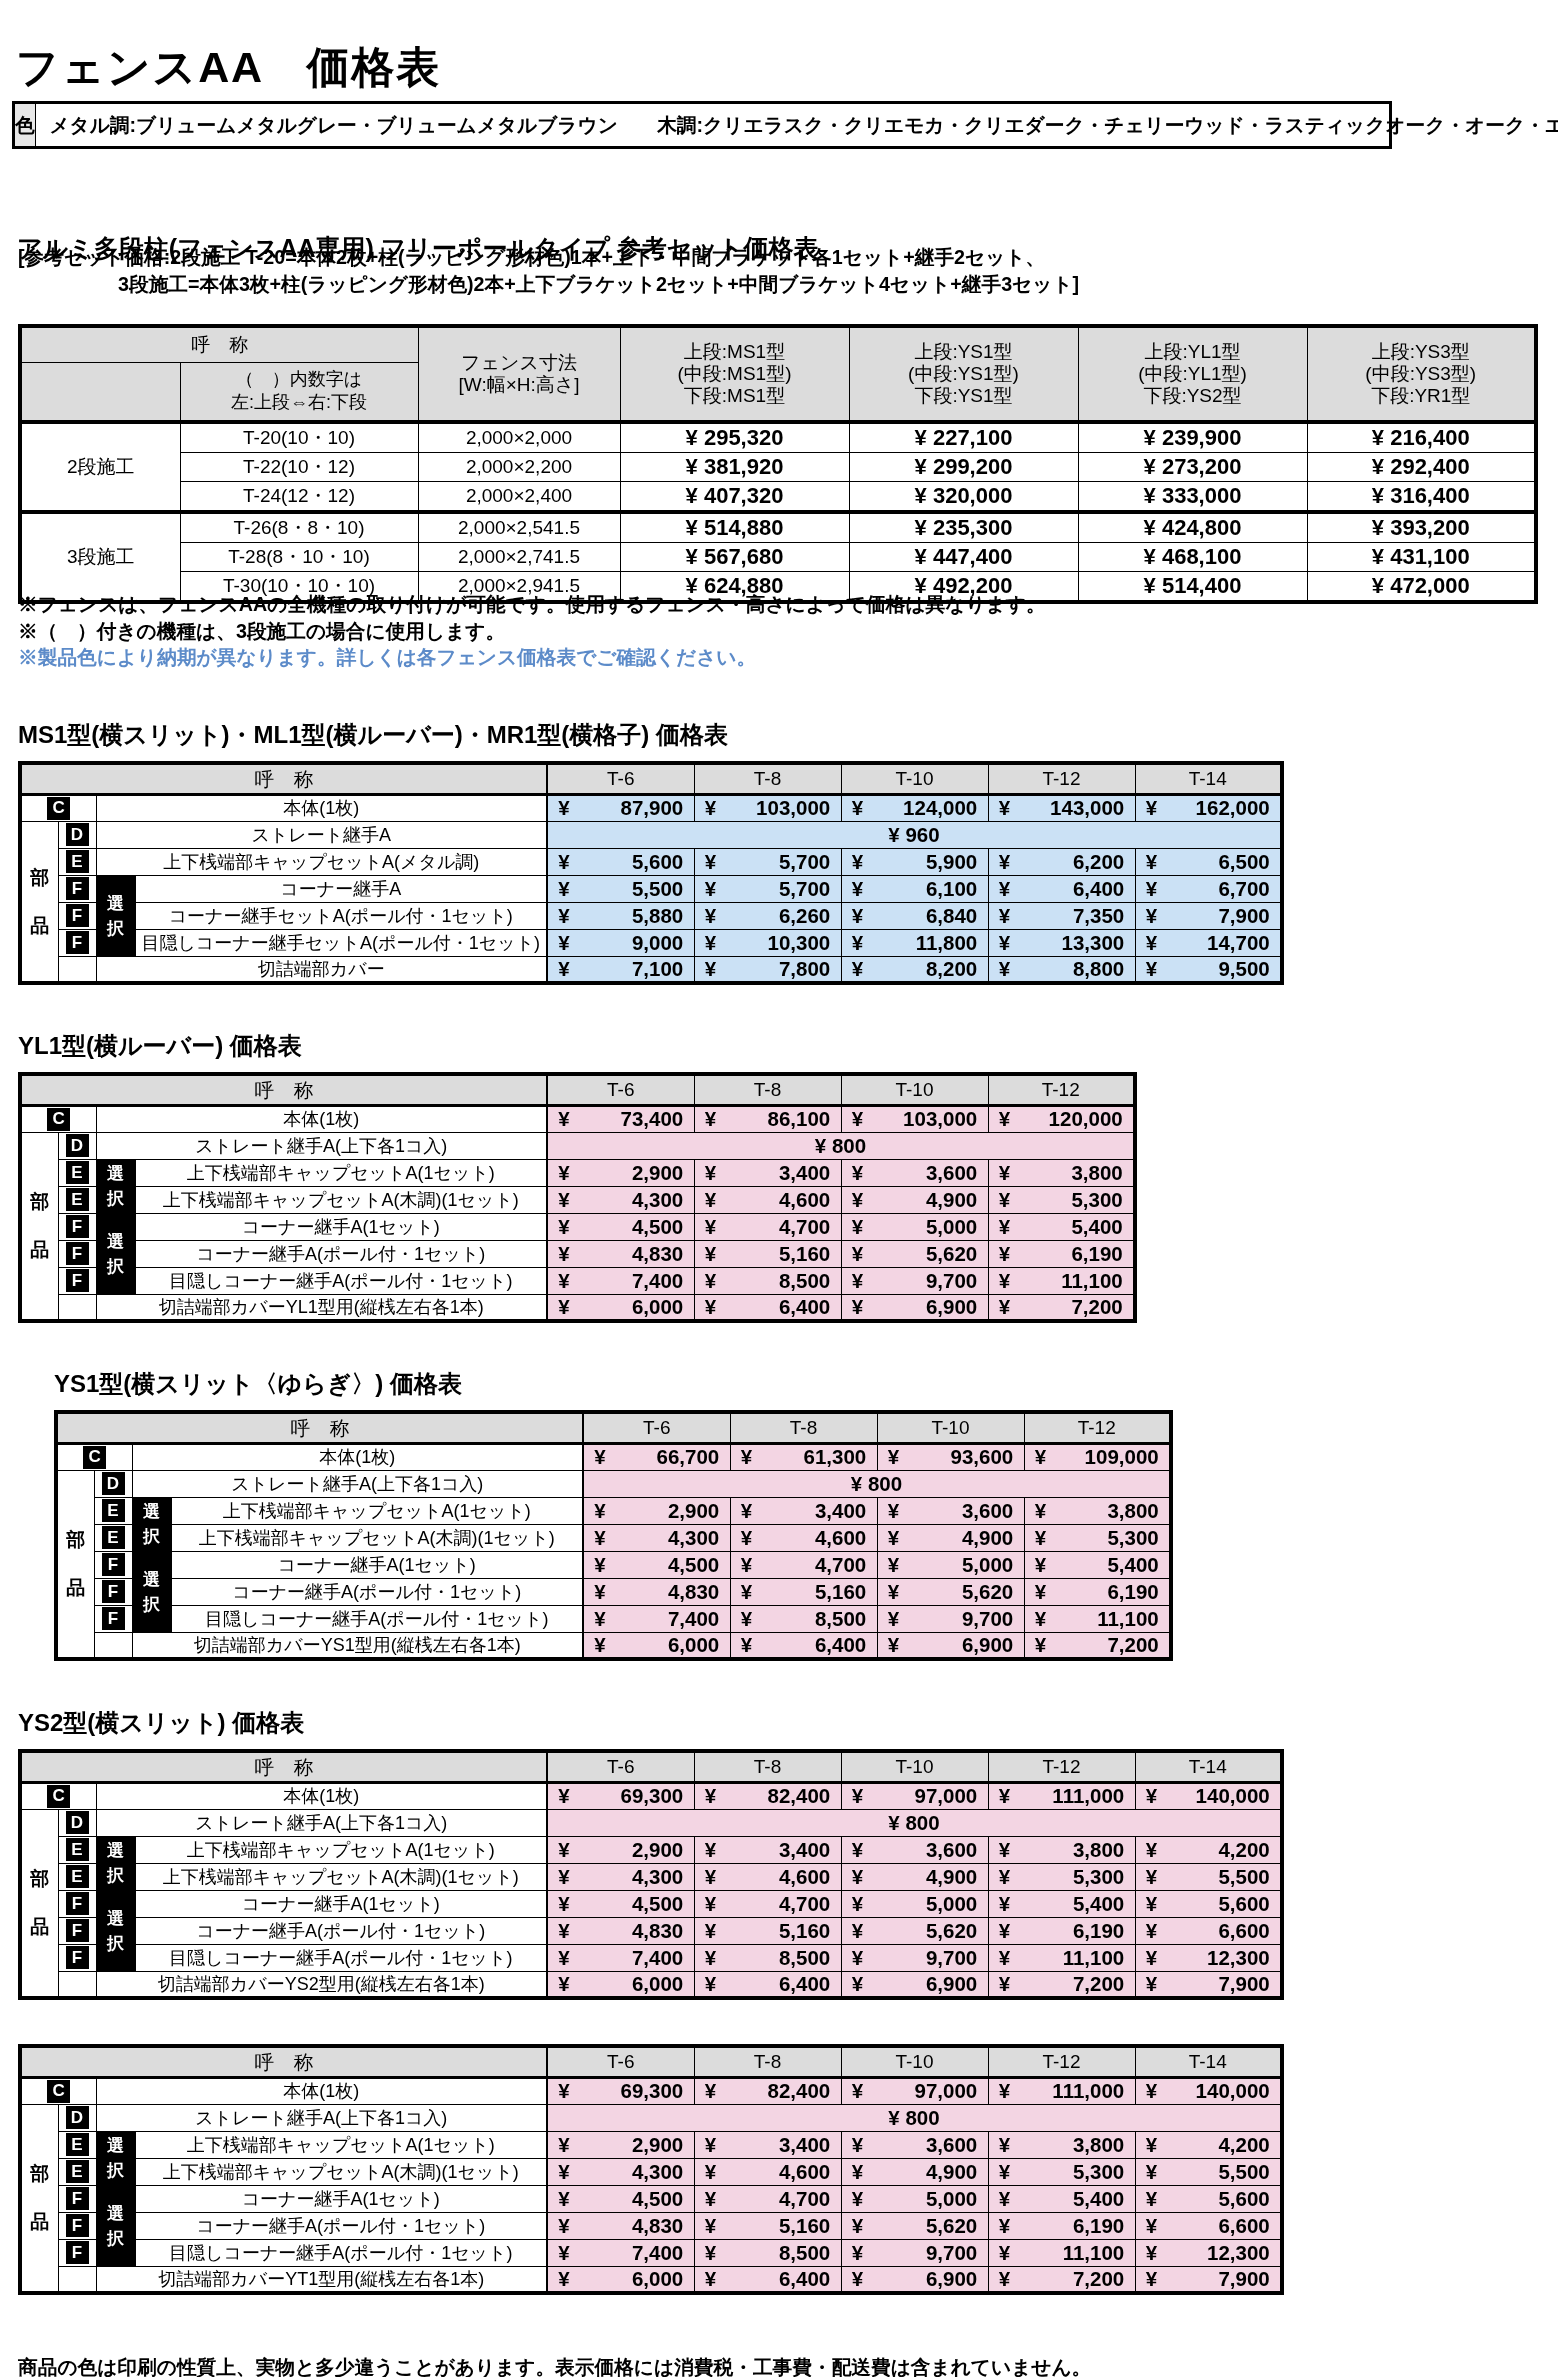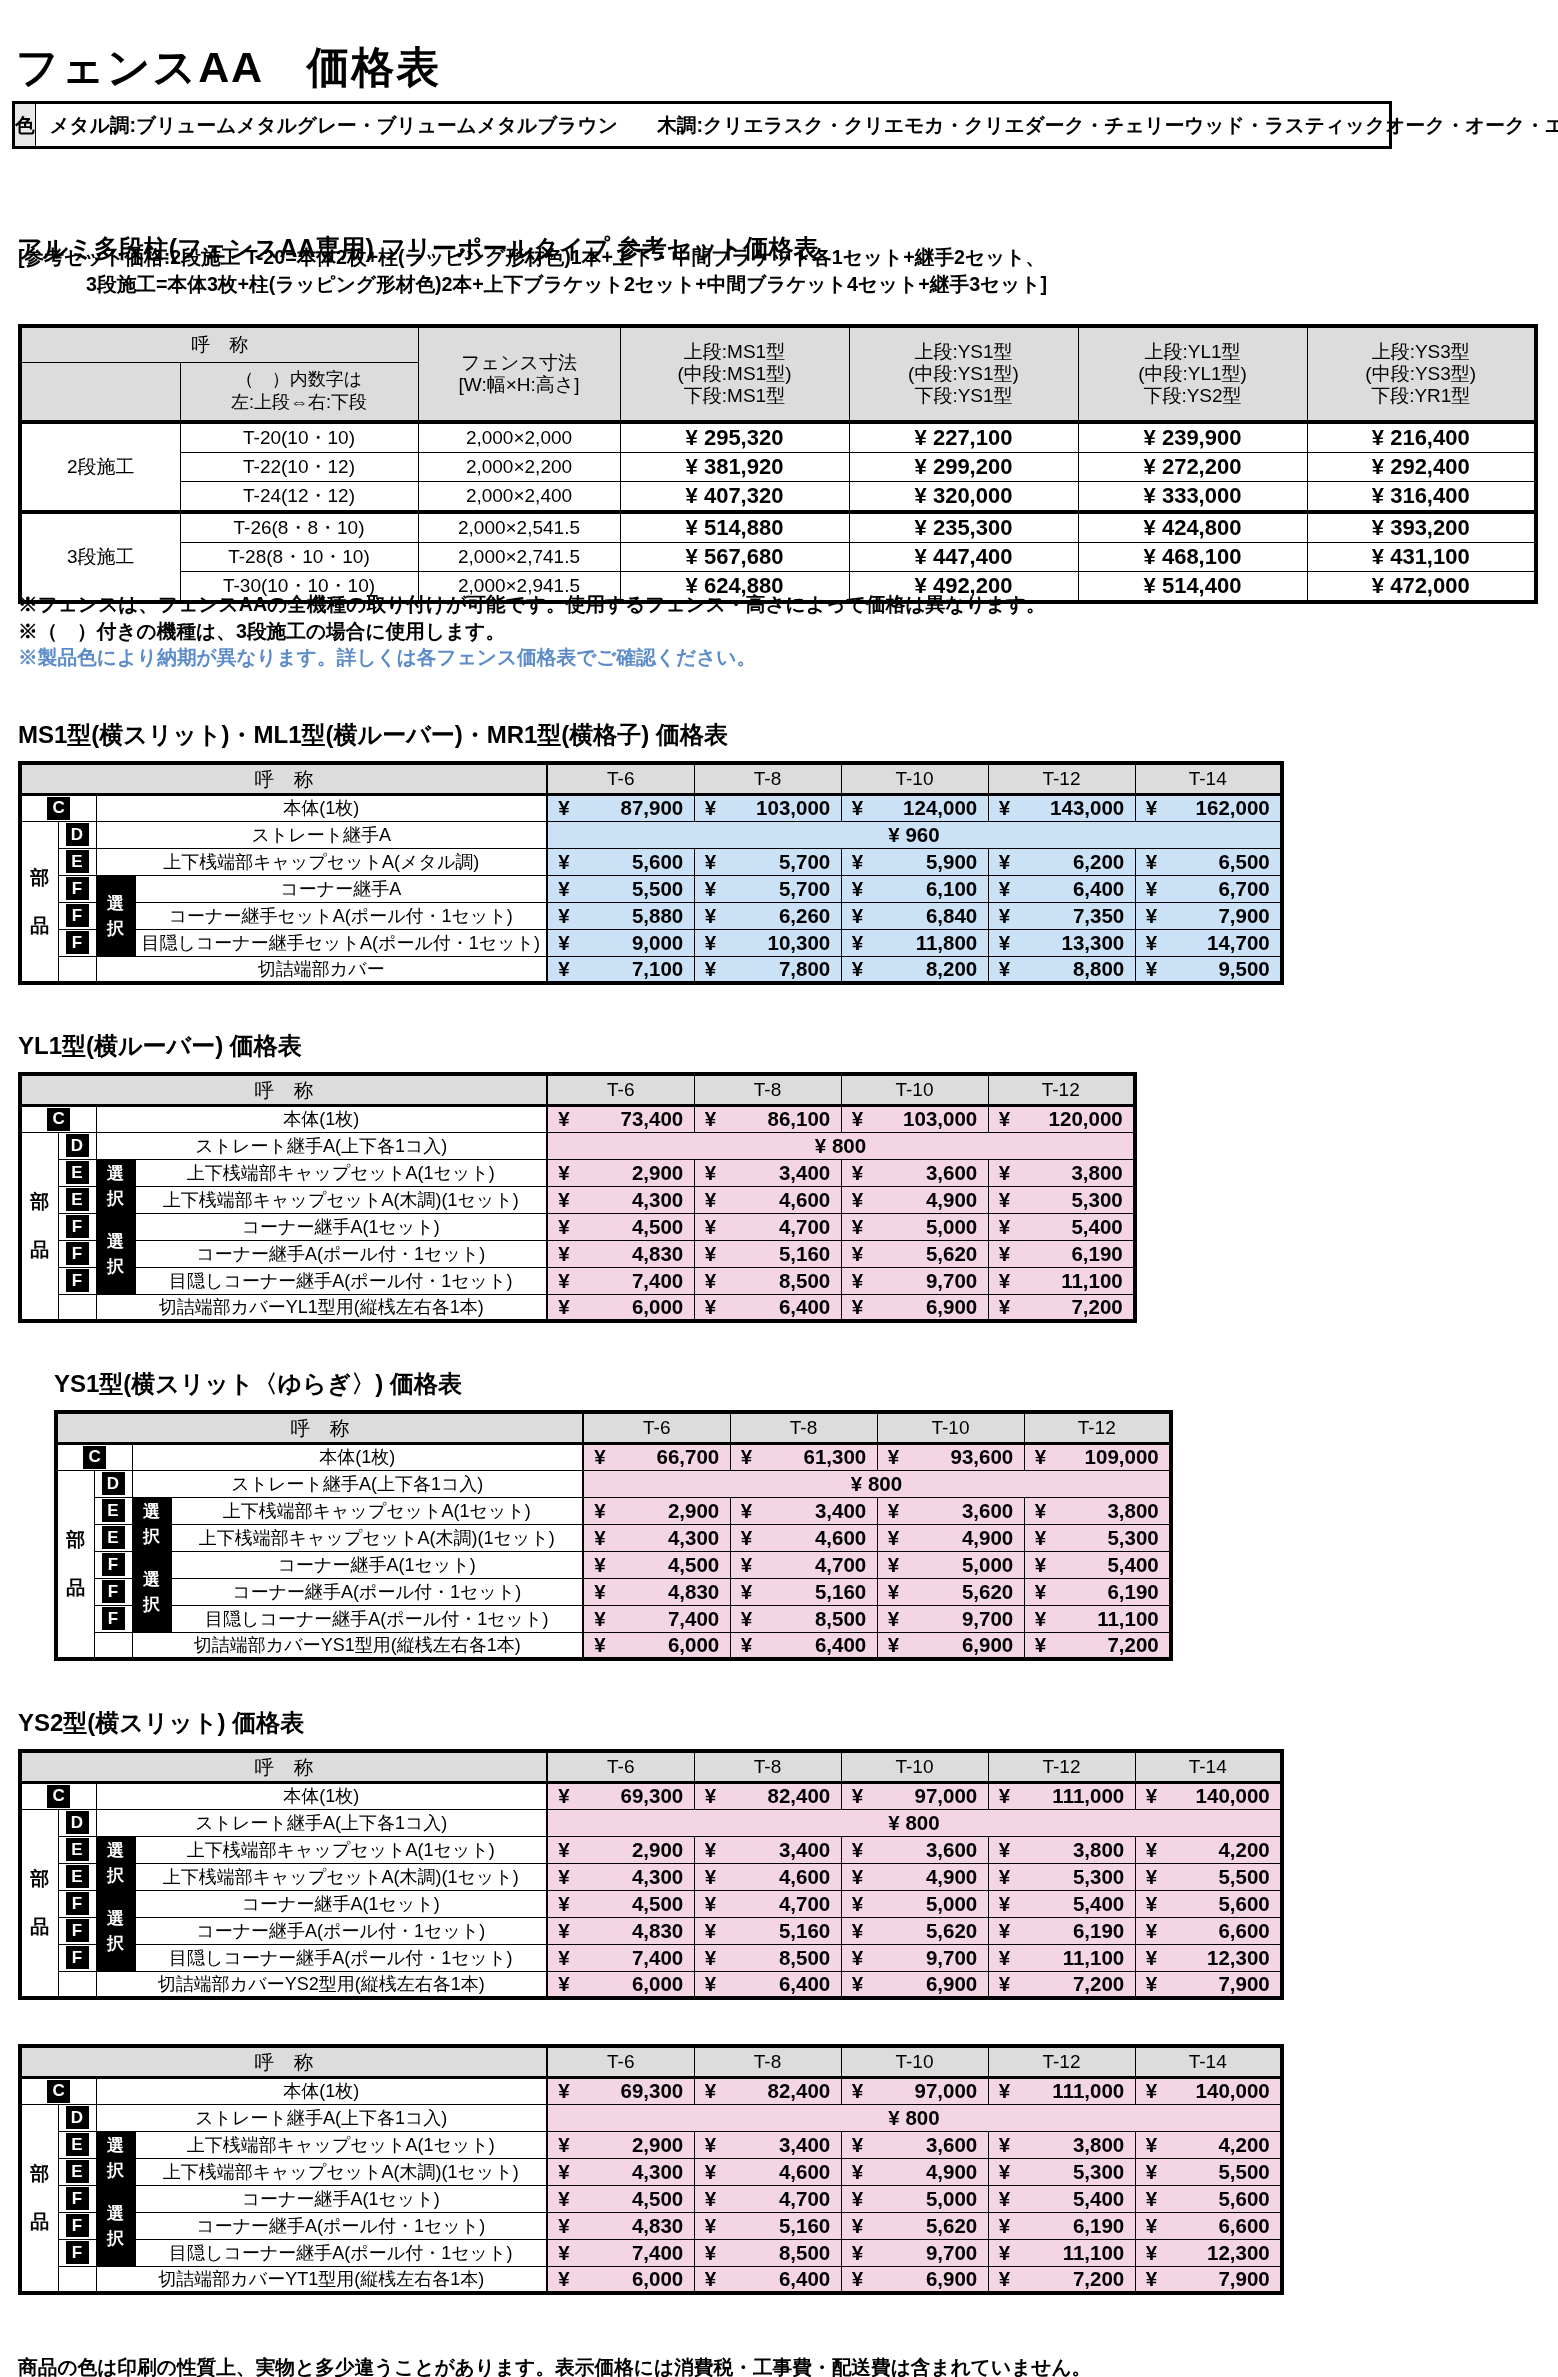--- a/index.html
+++ b/index.html
@@ -75,21 +75,21 @@
   <h1 id="title">フェンスAA　価格表</h1>
 
   <div id="colorbar">
     <div class="clabel">色</div>
     <div class="ctext">メタル調:ブリュームメタルグレー・ブリュームメタルブラウン　　木調:クリエラスク・クリエモカ・クリエダーク・チェリーウッド・ラスティックオーク・オーク・エクリュアイボリー</div>
   </div>
 
   <h2 id="set-heading" class="secheading">アルミ多段柱(フェンスAA専用) フリーポールタイプ 参考セット価格表</h2>
   <div id="intro">
       <div class="introline" style="margin-left: 0px;">[参考セット価格:2段施工 T-20=本体2枚+柱(ラッピング形材色)1本+上下・中間ブラケット各1セット+継手2セット、</div>
-      <div class="introline" style="margin-left: 68px;">3段施工=本体3枚+柱(ラッピング形材色)2本+上下ブラケット2セット+中間ブラケット4セット+継手3セット]</div>
+      <div class="introline" style="margin-left: 100px;">3段施工=本体3枚+柱(ラッピング形材色)2本+上下ブラケット2セット+中間ブラケット4セット+継手3セット]</div>
     </div>
   <div id="set-table-wrap">
       <table class="settable" style="width: 1514px;">
         <colgroup>
           <col style="width: 160px;">
           <col style="width: 238px;">
           <col style="width: 202px;">
           <col style="width: 229px;">
           <col style="width: 229px;">
           <col style="width: 229px;">
@@ -139,21 +139,21 @@
             <td class="sprice">¥ 295,320</td>
             <td class="sprice">¥ 227,100</td>
             <td class="sprice">¥ 239,900</td>
             <td class="sprice">¥ 216,400</td>
           </tr>
           <tr>
             <td class="mname">T-22(10・12)</td>
             <td class="msize">2,000×2,200</td>
             <td class="sprice">¥ 381,920</td>
             <td class="sprice">¥ 299,200</td>
-            <td class="sprice">¥ 272,200</td>
+            <td class="sprice">¥ 273,200</td>
             <td class="sprice">¥ 292,400</td>
           </tr>
           <tr>
             <td class="mname">T-24(12・12)</td>
             <td class="msize">2,000×2,400</td>
             <td class="sprice">¥ 407,320</td>
             <td class="sprice">¥ 320,000</td>
             <td class="sprice">¥ 333,000</td>
             <td class="sprice">¥ 316,400</td>
           </tr>

